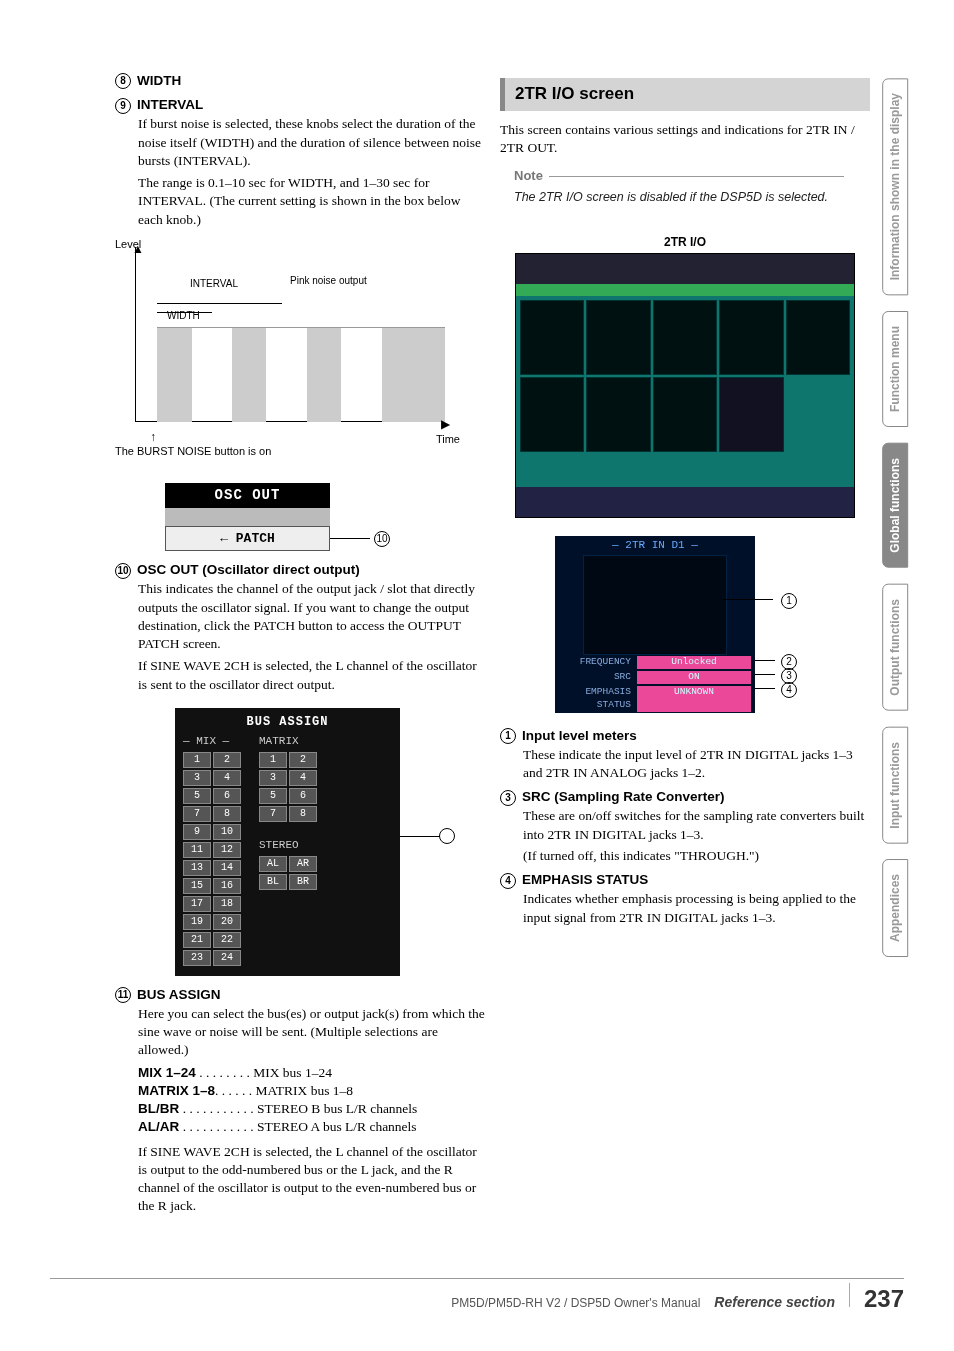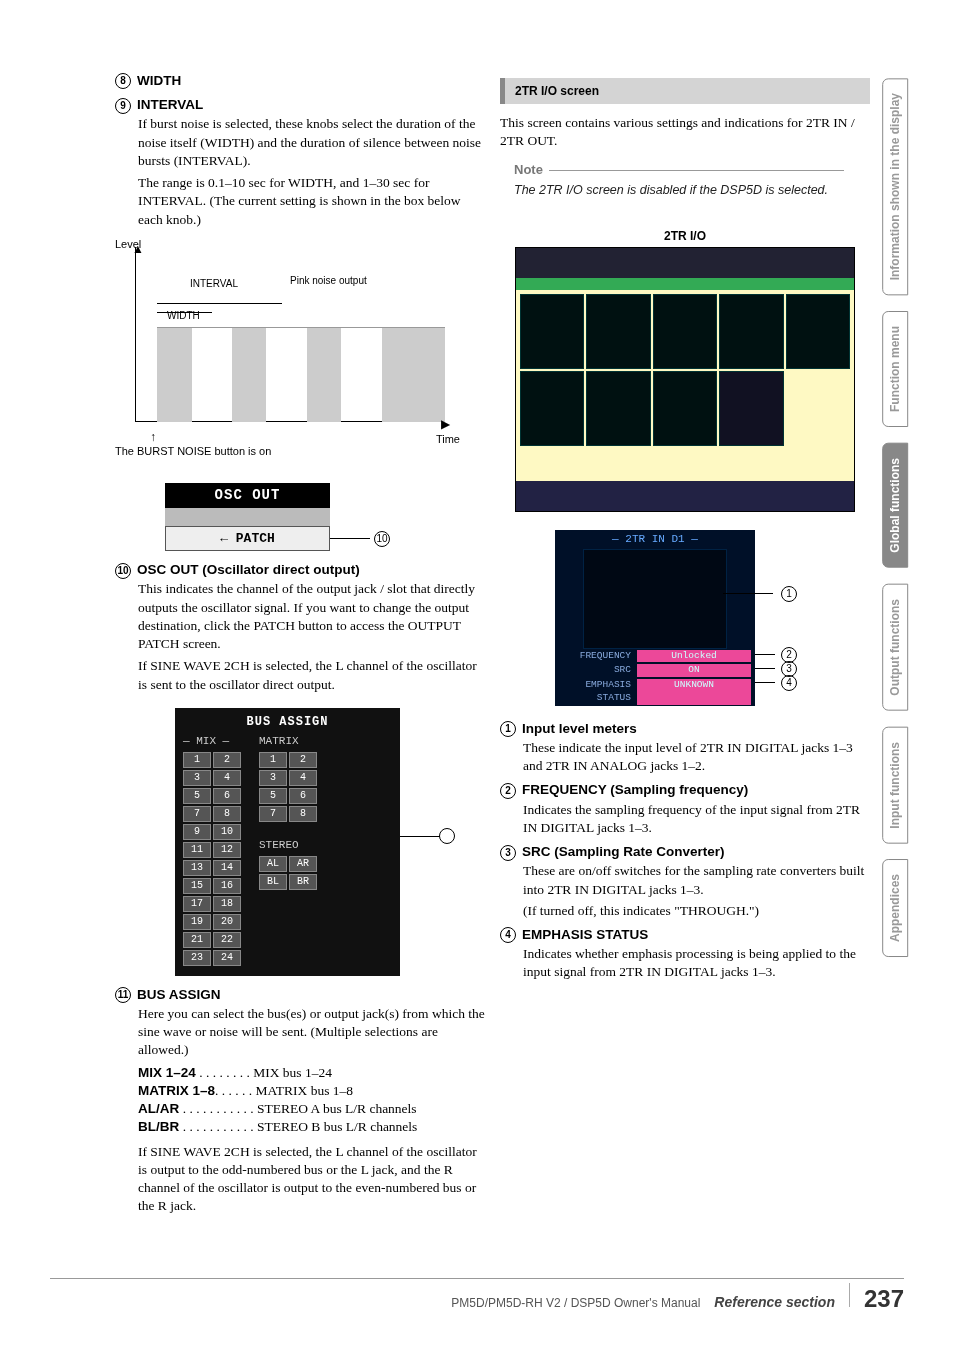--- a/index.html
+++ b/index.html
@@ -145,39 +145,39 @@
   .deflist .row { }
   .deflist b { font-family: Arial, sans-serif; }
 
   
   .section-header {
     background: #d4d4d4;
     border-left: 5px solid #888;
     padding: 5px 10px;
     font-family: Arial, sans-serif;
     font-weight: bold;
-    font-size: 12px;
+    font-size: 17px;
     margin-bottom: 10px;
   }
   .note-block {
     margin: 10px 0 14px 14px;
     font-family: Arial, sans-serif;
   }
   .note-title {
     color: #777; font-weight: bold; font-size: 13px;
     display: inline-block;
   }
   .note-rule {
     display: inline-block; vertical-align: middle;
     width: 295px; border-top: 1px solid #999; margin-left: 6px;
   }
   .note-body { font-style: italic; font-size: 12.5px; margin-top: 3px; color: #222; }
 
   .screenshot-big {
-    width: 340px; height: 265px; background: #fef9c3;
+    width: 340px; height: 265px; background: #0f766e;
     margin: 6px auto 18px auto;
     position: relative;
     border: 1px solid #000;
   }
   .ss-label { position: absolute; top: -20px; left: 50%; transform: translateX(-50%); font-family: Arial, sans-serif; font-weight: bold; font-size: 12px; color: #000; }
   .ss-top { height: 30px; background: linear-gradient(#223,#223); }
   .ss-tabs { height: 12px; background: #3a5; }
   .ss-grid { display: grid; grid-template-columns: repeat(5, 1fr); gap: 2px; padding: 4px; }
   .ss-meter { height: 75px; background: #011; border: 1px solid #033; }
   .ss-foot { position: absolute; bottom: 0; left: 0; right: 0; height: 30px; background: #224; }
@@ -355,22 +355,22 @@
       <div class="ba-line"></div>
       <span class="ba-callout"><span class="circled">11</span></span>
     </div>
 
     <div class="item-block">
       <div class="item-head"><span class="circled">11</span><span>BUS ASSIGN</span></div>
       <p class="body-text">Here you can select the bus(es) or output jack(s) from which the sine wave or noise will be sent. (Multiple selections are allowed.)</p>
       <div class="deflist" id="ba-rows">
           <div class="row body-text"><b>MIX 1–24</b> . . . . . . . . MIX bus 1–24</div>
           <div class="row body-text"><b>MATRIX 1–8</b>. . . . . . MATRIX bus 1–8</div>
+          <div class="row body-text"><b>BL/BR</b> . . . . . . . . . . . STEREO B bus L/R channels</div>
           <div class="row body-text"><b>AL/AR</b> . . . . . . . . . . . STEREO A bus L/R channels</div>
-          <div class="row body-text"><b>BL/BR</b> . . . . . . . . . . . STEREO B bus L/R channels</div>
         </div>
       <p class="body-text">If SINE WAVE 2CH is selected, the L channel of the oscillator is output to the odd-numbered bus or the L jack, and the R channel of the oscillator is output to the even-numbered bus or the R jack.</p>
     </div>
 
   </div>
 
   <div class="col-right">
     <div class="section-header">2TR I/O screen</div>
     <p class="body-text">This screen contains various settings and indications for 2TR IN / 2TR OUT.</p>
 
@@ -425,24 +425,20 @@
       <div class="fm-line fl-4"></div>
         <span class="fm-callout fc-4"><span class="circled">4</span></span>
     </div>
 
     <div id="right-items">
         <div class="item-block">
           <div class="item-head"><span class="circled">1</span><span>Input level meters</span></div>
           <p class="body-text">These indicate the input level of 2TR IN DIGITAL jacks 1–3 and 2TR IN ANALOG jacks 1–2.</p>
         </div>
         <div class="item-block">
-          <div class="item-head"><span class="circled">2</span><span>FREQUENCY (Sampling frequency)</span></div>
-          <p class="body-text">Indicates the sampling frequency of the input signal from 2TR IN DIGITAL jacks 1–3.</p>
-        </div>
-        <div class="item-block">
           <div class="item-head"><span class="circled">3</span><span>SRC (Sampling Rate Converter)</span></div>
           <p class="body-text">These are on/off switches for the sampling rate converters built into 2TR IN DIGITAL jacks 1–3.</p>
           <p class="body-text" style="margin-top: 3px;">(If turned off, this indicates "THROUGH.")</p>
         </div>
         <div class="item-block">
           <div class="item-head"><span class="circled">4</span><span>EMPHASIS STATUS</span></div>
           <p class="body-text">Indicates whether emphasis processing is being applied to the input signal from 2TR IN DIGITAL jacks 1–3.</p>
         </div>
       </div>
   </div>

